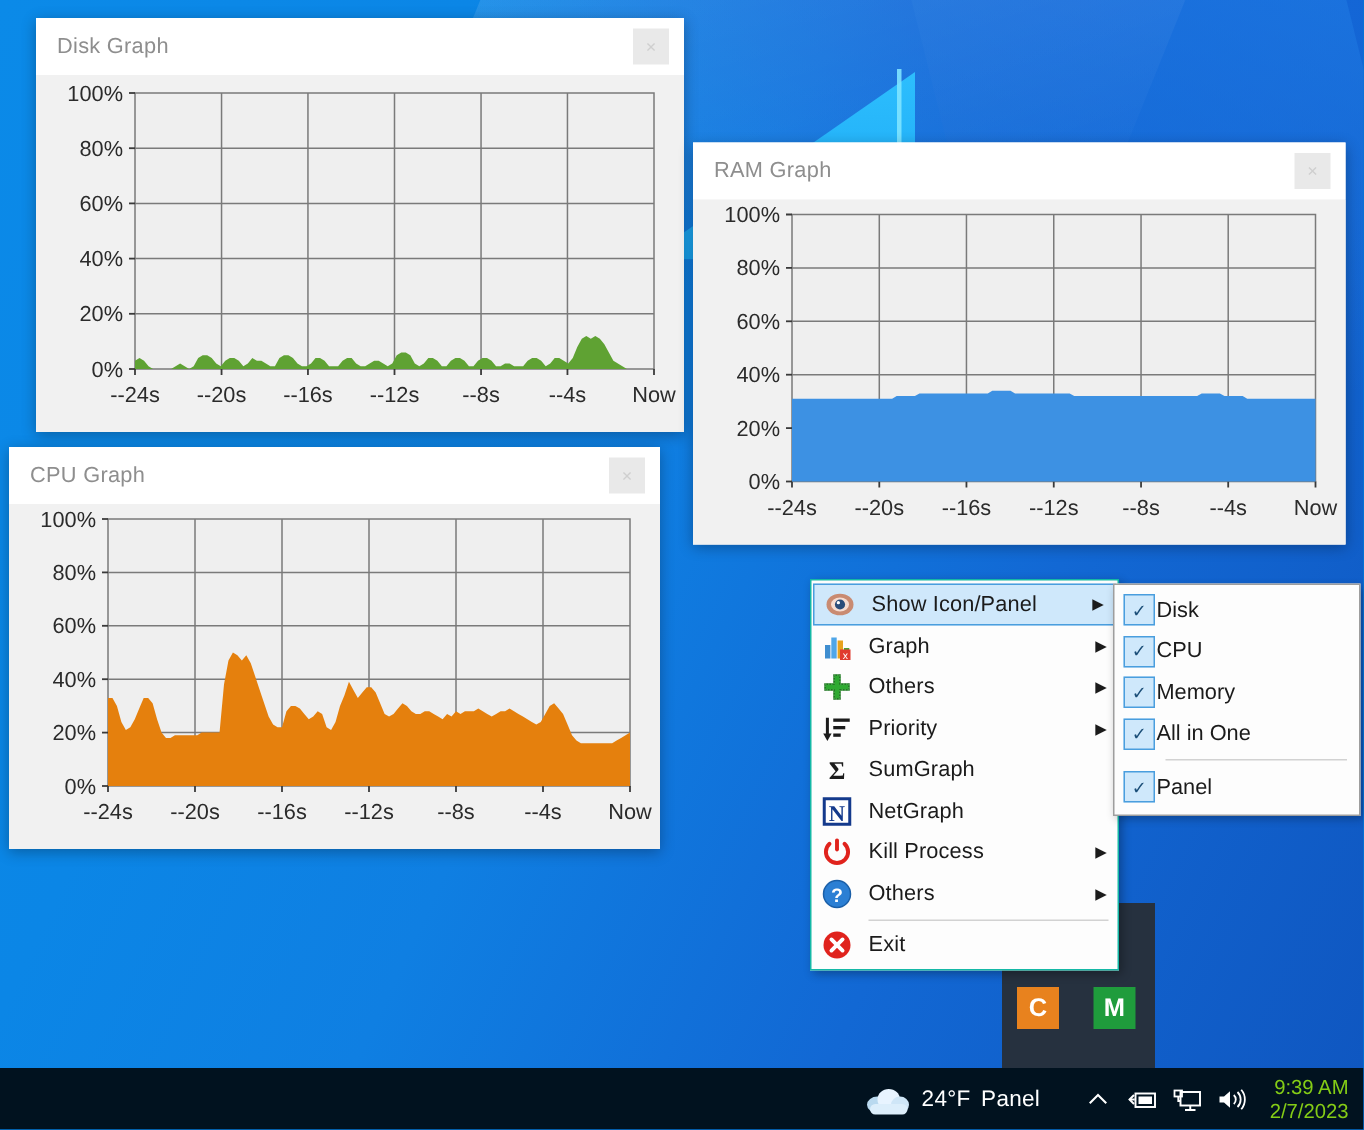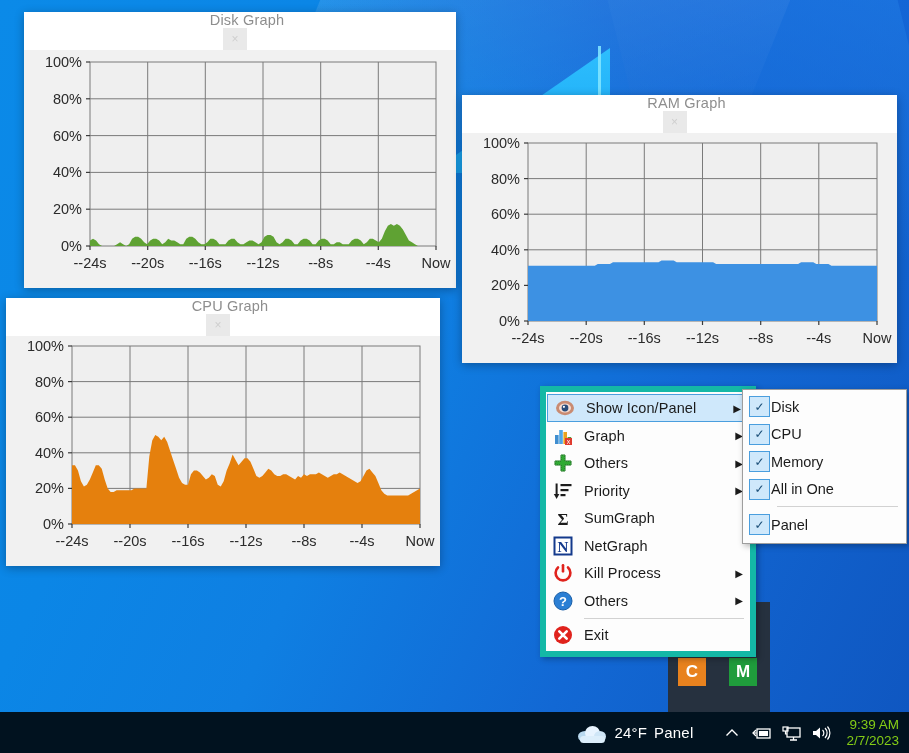--- a/index.html
+++ b/index.html
@@ -71,21 +71,20 @@
   #aio-c{left:678px;top:658px;background:#e8821e;}
   #aio-m{left:729px;top:658px;background:#1f9c3c;}
   
   .gwin{
     position:absolute;background:#ffffff;
     box-shadow:0 2px 9px rgba(0,0,0,.30);
   }
   .gwin .titlebar{
     height:38px;background:#ffffff;display:flex;align-items:center;
     justify-content:space-between;
-    flex-direction:column;
   }
   .gwin .title{
     font-size:14.5px;color:#8e8e8e;padding-left:14px;letter-spacing:.2px;
   }
   .gwin .closebtn{
     width:24px;height:24px;margin-right:10px;background:#e9e9e9;
     display:flex;align-items:center;justify-content:center;
     color:#cfcfcf;font-size:12px;line-height:1;cursor:pointer;
   }
   .gwin .plotarea{
@@ -93,21 +92,21 @@
   }
   .gwin svg{display:block;}
   .ylab,.xlab{
     font-family:"Liberation Sans",sans-serif;fill:#2b2b2b;font-size:14.5px;
   }
   .ylab{text-anchor:end;}
   .xlab{text-anchor:middle;}
   
   #ctxmenu{
     position:absolute;left:540px;top:386px;width:204px;
-    background:#fdfdfd;border:6px solid #14b8a6;
+    background:#fdfdfd;border:1px solid #14b8a6;
     box-shadow:2px 2px 6px rgba(0,0,0,.30);
     padding:2px 0 2px 0;
   }
   .mi{
     height:27.5px;display:flex;align-items:center;position:relative;cursor:default;
   }
   .mi .mi-ic{
     width:34px;height:27px;display:flex;align-items:center;justify-content:center;flex:none;
   }
   .mi .mi-label{

